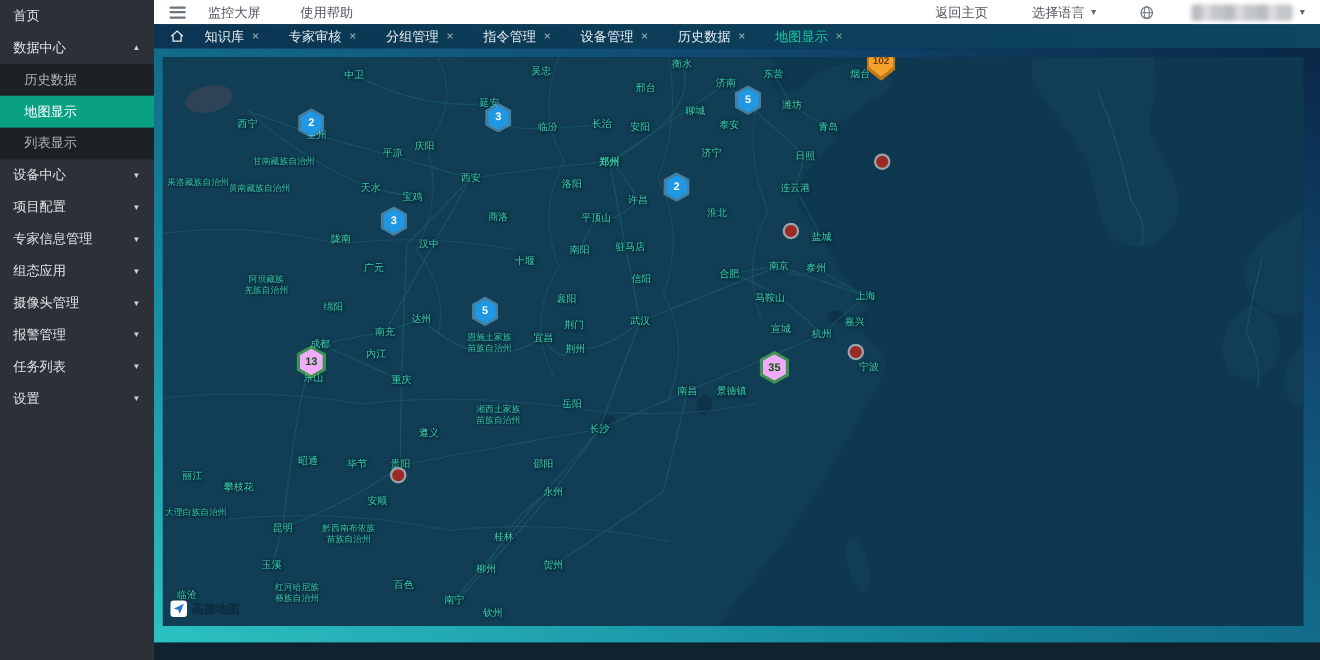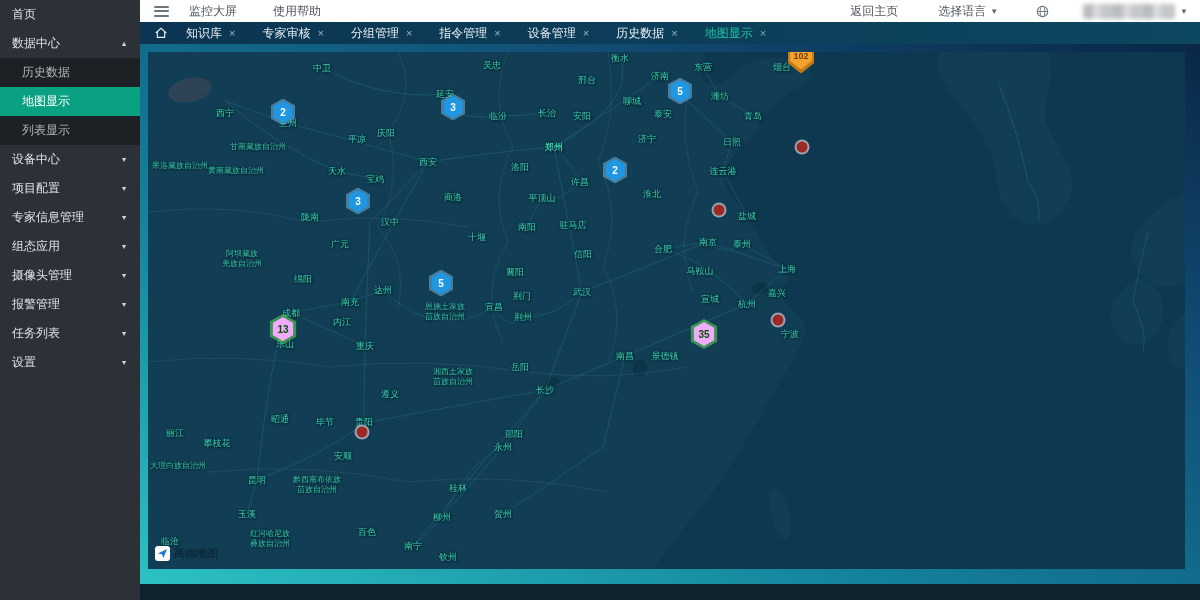--- a/index.html
+++ b/index.html
@@ -364,21 +364,21 @@
           <span class="map-label" style="left: 99px; top: 462px;">玉溪</span>
           <span class="map-label sm" style="left: 122px; top: 487px;">红河哈尼族
 彝族自治州</span>
           <span class="map-label" style="left: 22px; top: 489px;">临沧</span>
           <span class="map-label" style="left: 219px; top: 480px;">百色</span>
           <span class="map-label" style="left: 265px; top: 494px;">南宁</span>
           <span class="map-label" style="left: 300px; top: 505px;">钦州</span>
           <span class="map-label" style="left: 294px; top: 465px;">柳州</span>
           <span class="map-label" style="left: 310px; top: 437px; font-family: Liberation Mono, monospace;">桂林</span>
           <span class="map-label" style="left: 355px; top: 462px;">贺州</span>
-          <span class="map-label" style="left: 366px; top: 370px; margin-top: 12px;">邵阳</span>
+          <span class="map-label" style="left: 346px; top: 370px;">邵阳</span>
           <span class="map-label" style="left: 355px; top: 395px;">永州</span>
         </div>
       <div>
           <div class="mk" style="left: 135px; top: 60px;">
             <div class="hex blue">
               <div class="hex-in">2</div>
             </div>
           </div>
           <div class="mk" style="left: 305px; top: 55px;">
             <div class="hex blue">

